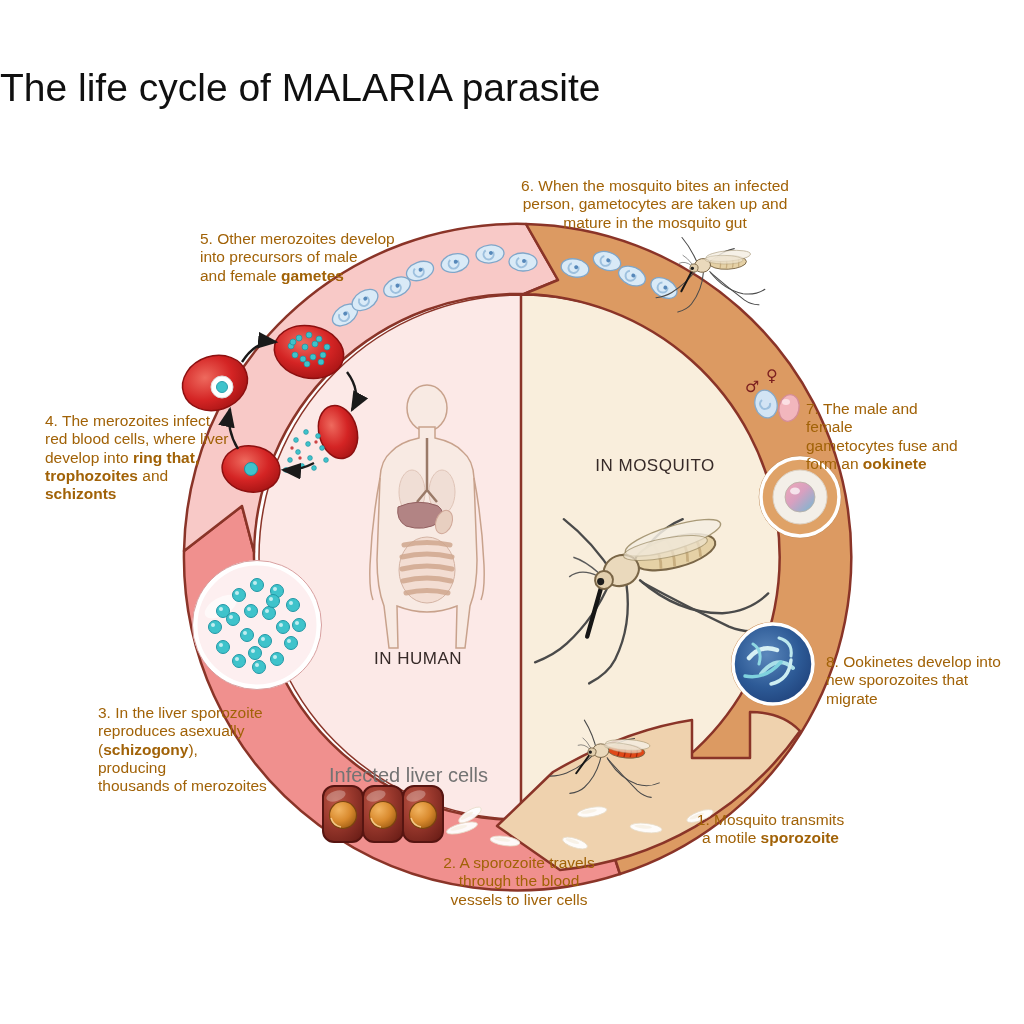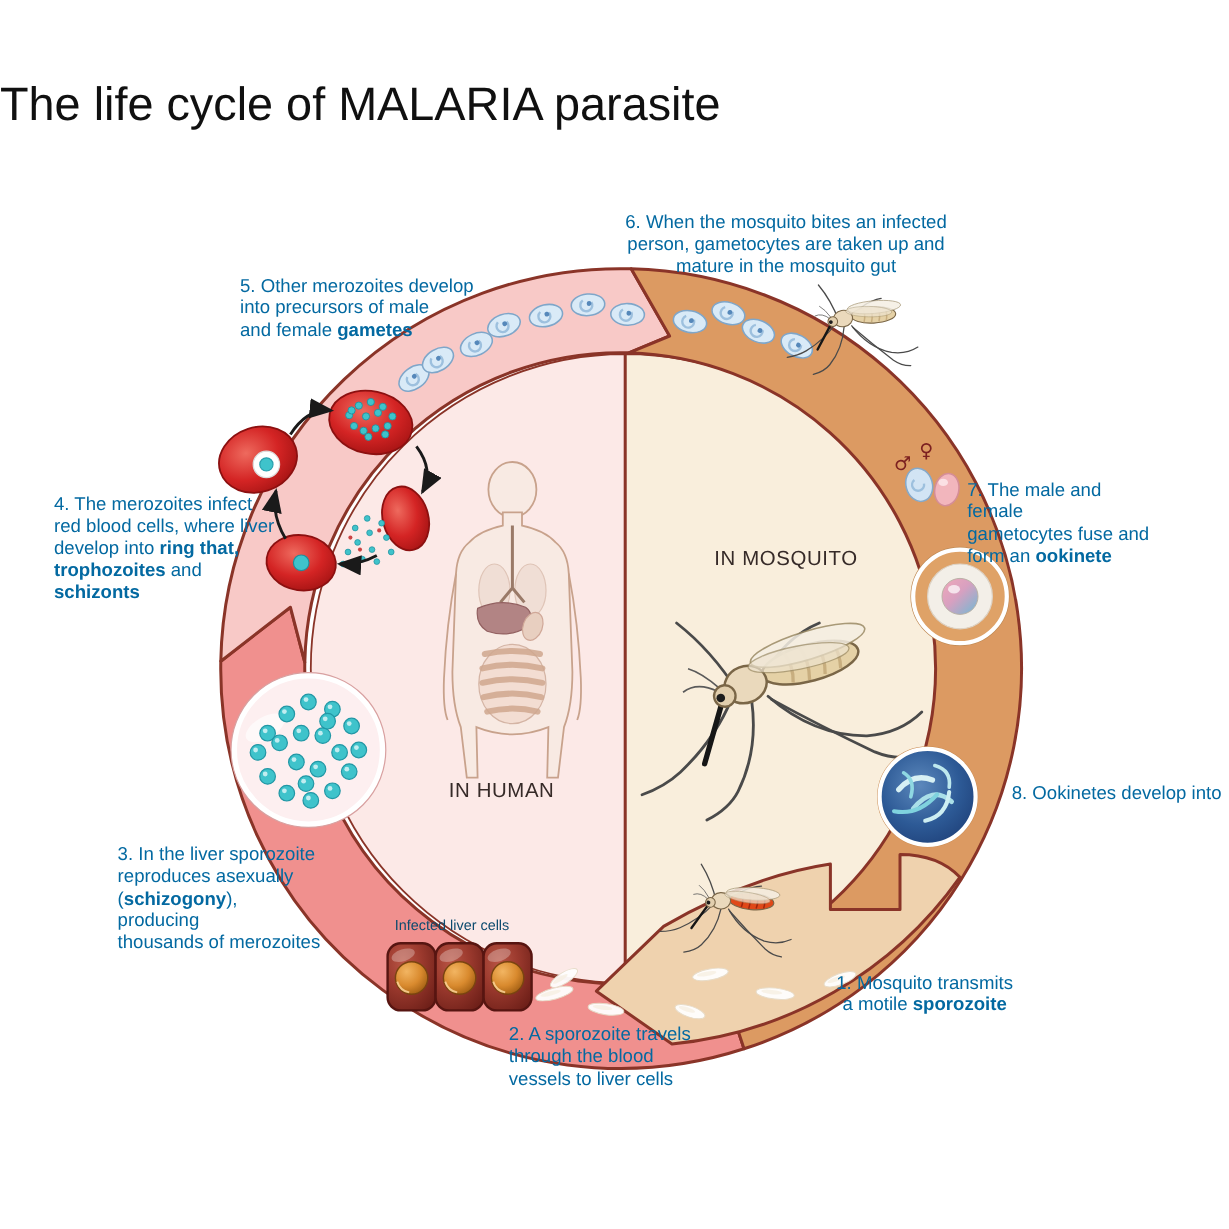--- a/index.html
+++ b/index.html
@@ -1,34 +1,34 @@
 <!DOCTYPE html>
 <html><head>
 <meta charset="utf-8">
 <style>
   html,body{margin:0;padding:0;background:#fff}
   .canvas{position:relative;width:1024px;height:1024px;background:#ffffff;
           font-family:"Liberation Sans",sans-serif;overflow:hidden}
   .title{position:absolute;left:0;right:0;top:66px;
          font-size:39px;color:#101010;font-weight:400}
   svg.diagram{position:absolute;left:0;top:0}
-  .lbl{position:absolute;font-size:15.5px;line-height:1.18;color:#0369a1}
+  .lbl{position:absolute;font-size:15.5px;line-height:1.18;color:#a16207}
   .lbl b{font-weight:bold}
   .s1{left:683px;top:811px;width:175px;text-align:center}
-  .s2{left:424px;top:854px;width:190px;text-align:left}
+  .s2{left:424px;top:854px;width:190px;text-align:center}
   .s3{left:98px;top:704px;width:170px;text-align:left}
   .s4{left:45px;top:412px;width:196px;text-align:left}
   .s5{left:200px;top:230px;width:200px;text-align:left}
   .s6{left:505px;top:177px;width:300px;text-align:center}
   .s7{left:806px;top:400px;width:158px;}
-  .s8{left:826px;top:653px;width:192px;text-align:right}
+  .s8{left:826px;top:653px;width:192px;text-align:left}
   .region{position:absolute;font-size:17px;color:#362a28;letter-spacing:.5px;text-align:center}
   .in-human{left:348px;top:649px;width:140px}
   .in-mosquito{left:570px;top:456px;width:170px}
-  .liver-label{position:absolute;left:329px;top:764px;font-size:12px;color:#0c4a6e}
+  .liver-label{position:absolute;left:329px;top:764px;font-size:20px;color:#737373}
 </style>
 </head>
 <body>
 
 <div class="canvas">
 
   <div class="title">The life cycle of MALARIA parasite</div>
 
   <svg class="diagram" width="1024" height="1024" viewBox="0 0 1024 1024">
     <defs>
@@ -422,19 +422,19 @@
     <span>person, gametocytes are taken up and</span><br>
     <span>mature in the mosquito gut</span>
   </div>
   <div class="lbl s7">
     <span>7. The male and female</span><br>
     <span>gametocytes fuse and</span><br>
     <span>form an </span><b>ookinete</b>
   </div>
   <div class="lbl s8">
     <span>8. Ookinetes develop into</span><br>
-    <br>
+    <span>new sporozoites that migrate</span><br>
   </div>
 
   <div class="region in-human">IN HUMAN</div>
   <div class="region in-mosquito">IN MOSQUITO</div>
   <div class="liver-label">Infected liver cells</div>
 </div>
 
 </body></html>

